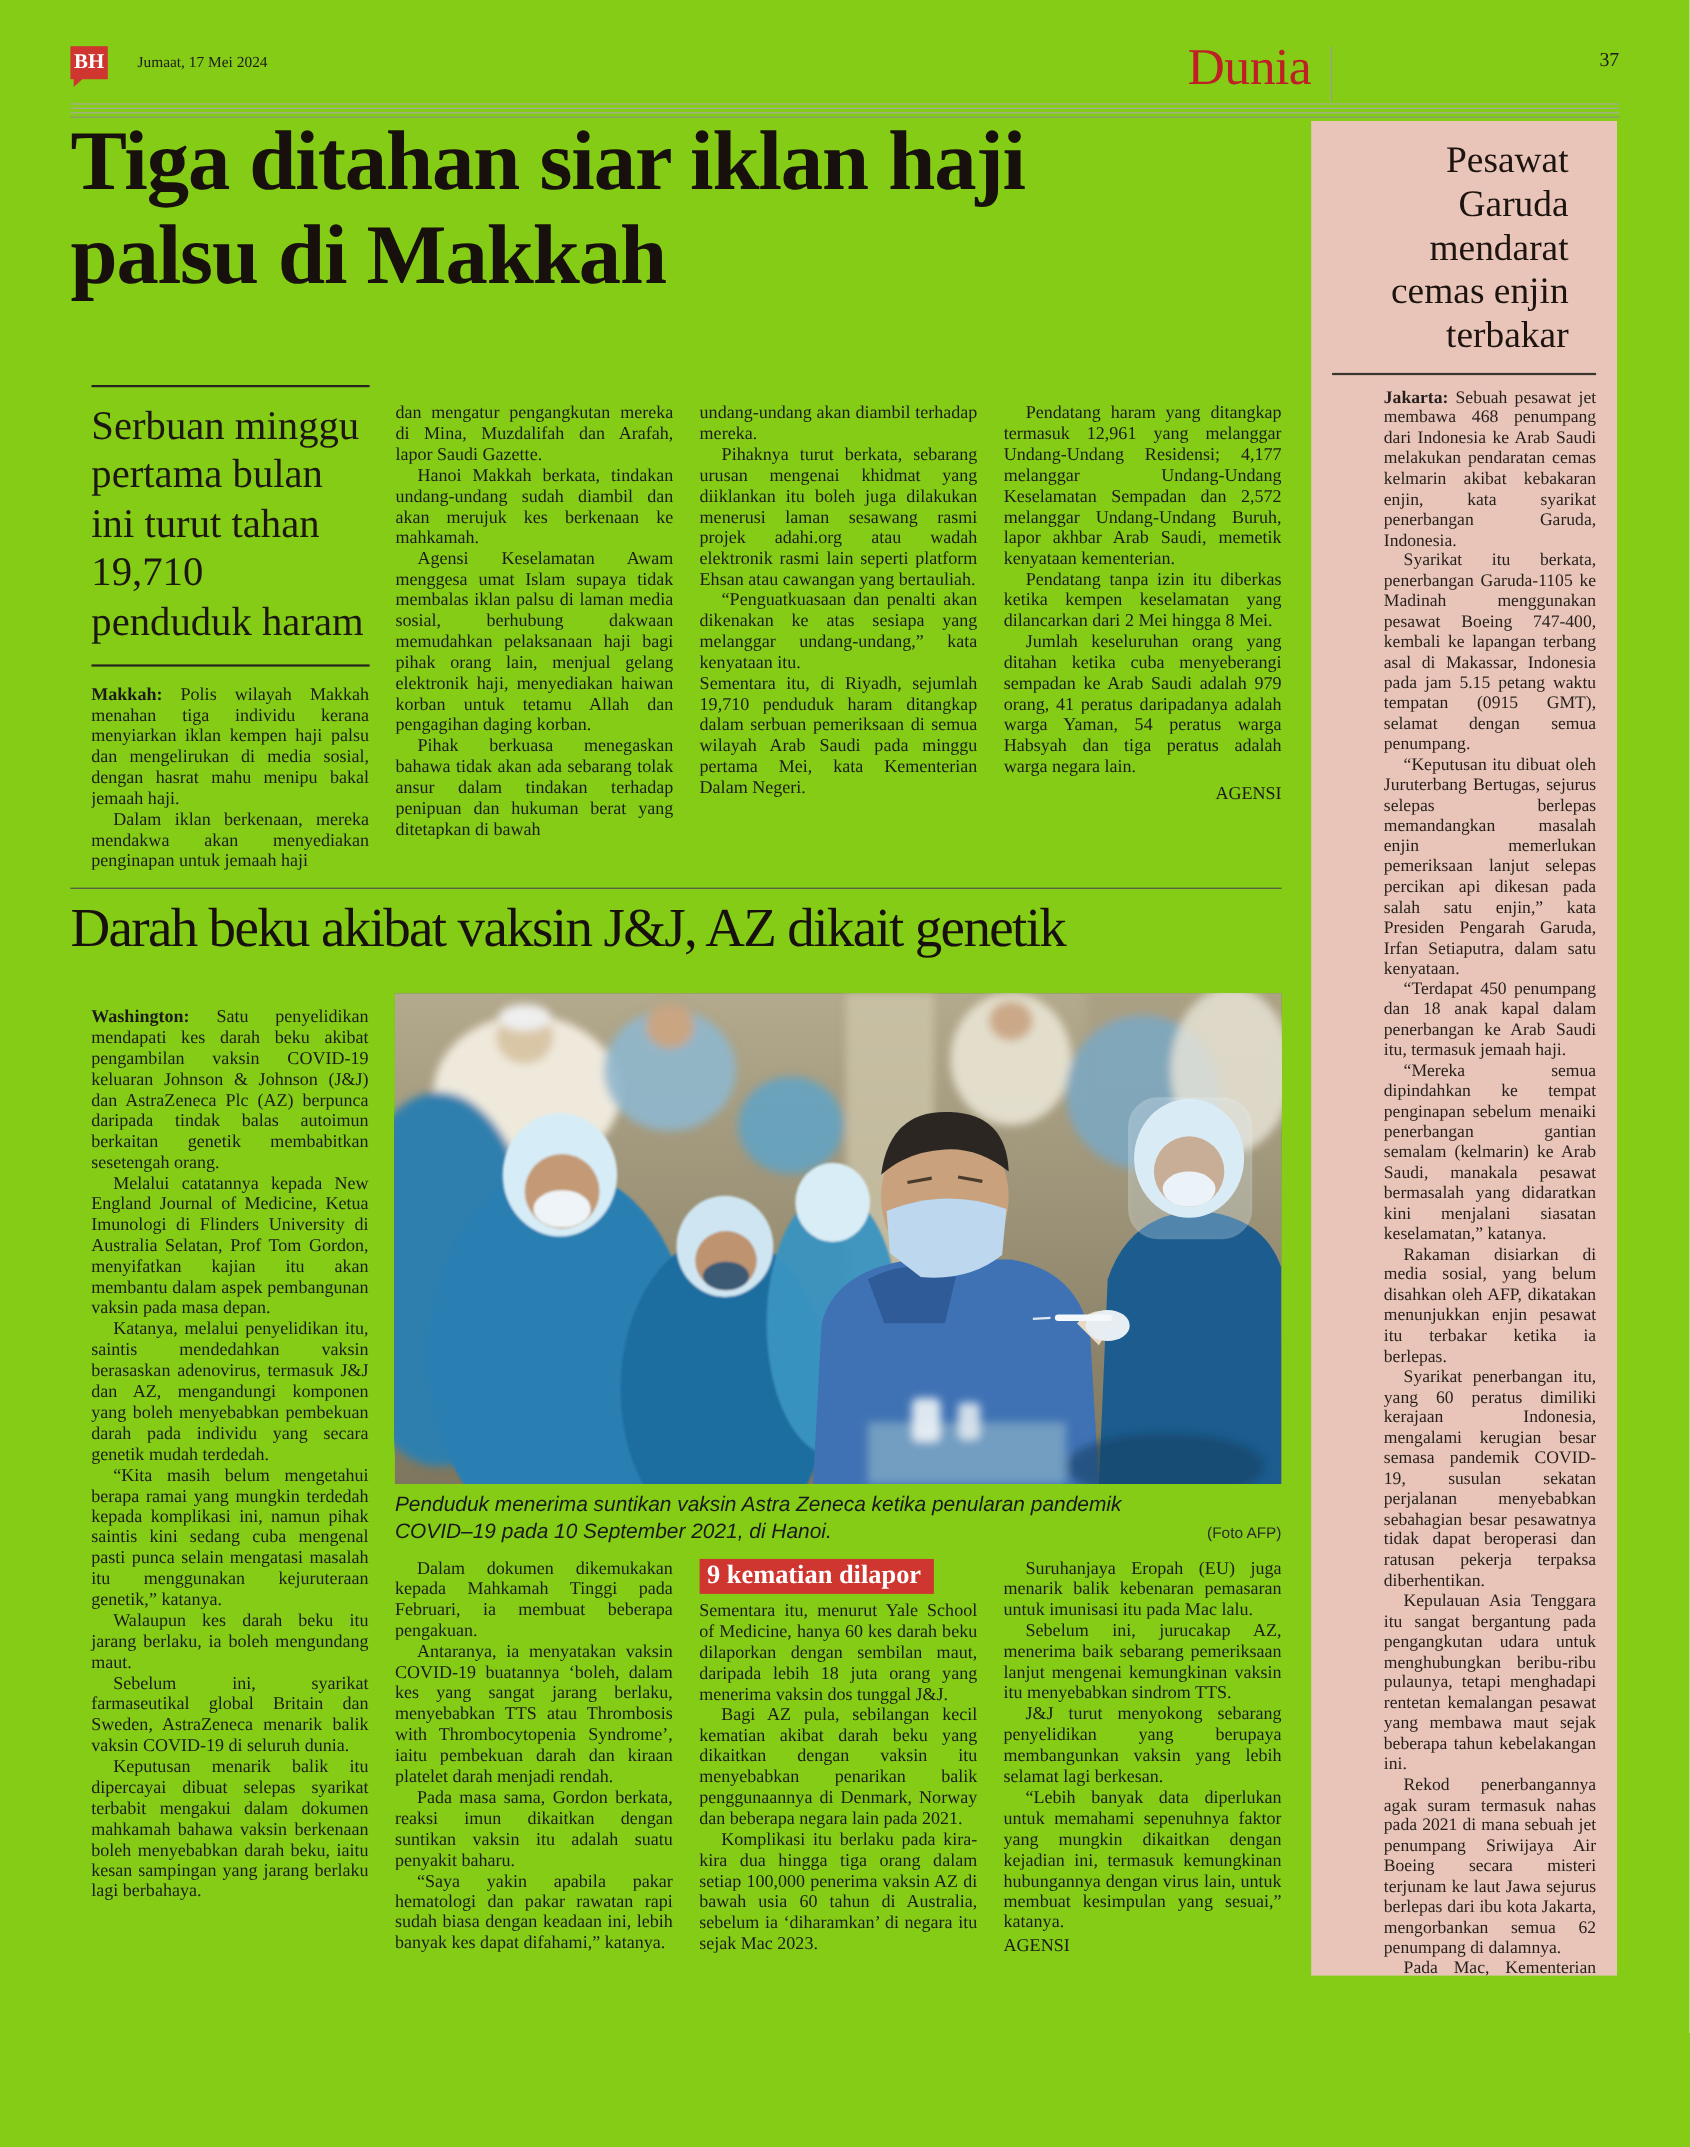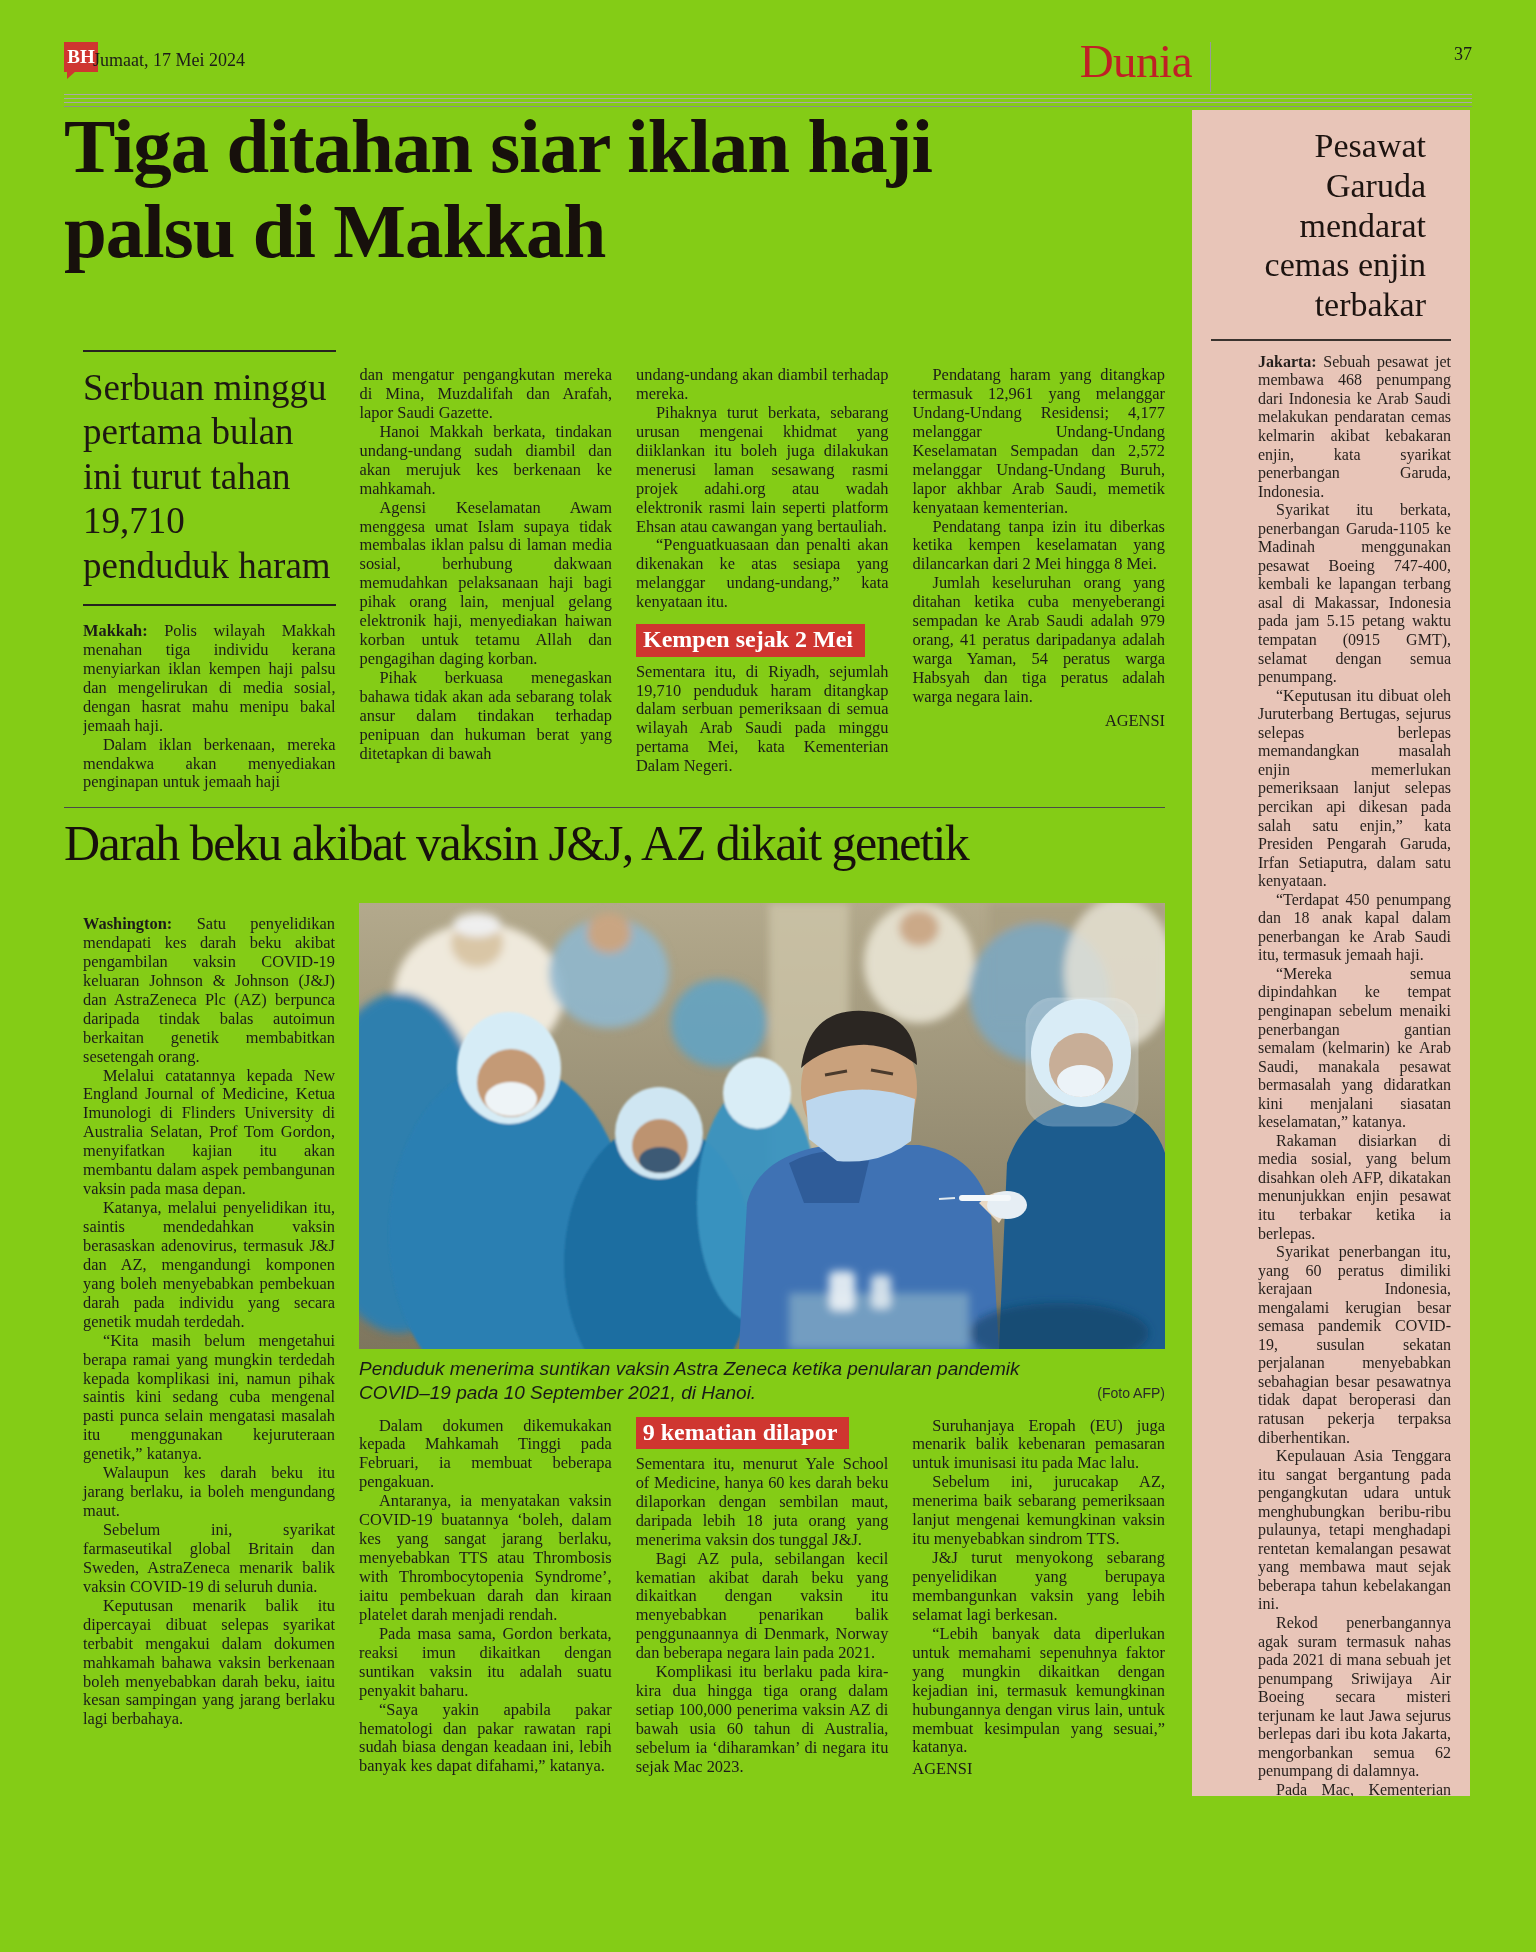--- a/index.html
+++ b/index.html
@@ -12,21 +12,21 @@
   html,body{background:#e9e9e9;}
   .page{
     position:relative;width:1536px;height:1952px;background:#84cc16;
     font-family:"Liberation Serif",serif;color:var(--ink);margin:0 auto;overflow:hidden;
   }
   
   .bh-logo{position:absolute;left:64px;top:42px;width:34px;height:30px;background:var(--accent-red);
     color:#fff;font-weight:700;font-size:19px;display:flex;align-items:center;justify-content:center;}
   .bh-logo::after{content:"";position:absolute;left:3px;bottom:-7px;width:0;height:0;
     border-top:8px solid var(--accent-red);border-right:9px solid transparent;}
-  .hdr-date{position:absolute;left:93px;top:50px;font-size:18px;}
+  .hdr-date{position:absolute;left:125px;top:50px;font-size:14px;}
   .hdr-section{position:absolute;left:1000px;top:34px;width:192px;text-align:right;
     font-size:47px;font-weight:400;color:var(--section-red);letter-spacing:-.5px;}
   .hdr-vline{position:absolute;left:1210px;top:42px;width:1px;height:50px;background:#9a9a9a;}
   .hdr-page{position:absolute;left:1426px;top:44px;width:46px;text-align:right;font-size:18px;}
   .hdr-rules{position:absolute;left:64px;top:94px;width:1408px;}
   .hdr-rules i{display:block;height:1px;background:#a8a8a8;margin-bottom:3px;}
   .hdr-rules i:last-child{background:#8d8d8d;}
   
   .a1-headline{position:absolute;left:64px;top:104px;width:940px;
     font-size:77px;line-height:1.1;font-weight:700;color:#17100c;letter-spacing:-1px;}
@@ -100,21 +100,20 @@
     <div class="col pt">
       <p class="bp">dan mengatur pengangkutan mereka di Mina, Muzdalifah dan Arafah, lapor Saudi Gazette.</p>
       <p class="bp">Hanoi Makkah berkata, tindakan undang-undang sudah diambil dan akan merujuk kes berkenaan ke mahkamah.</p>
       <p class="bp">Agensi Keselamatan Awam menggesa umat Islam supaya tidak membalas iklan palsu di laman media sosial, berhubung dakwaan memudahkan pelaksanaan haji bagi pihak orang lain, menjual gelang elektronik haji, menyediakan haiwan korban untuk tetamu Allah dan pengagihan daging korban.</p>
       <p class="bp">Pihak berkuasa menegaskan bahawa tidak akan ada sebarang tolak ansur dalam tindakan terhadap penipuan dan hukuman berat yang ditetapkan di bawah</p>
     </div>
     <div class="col pt">
       <p class="bp">undang-undang akan diambil terhadap mereka.</p>
       <p class="bp">Pihaknya turut berkata, sebarang urusan mengenai khidmat yang diiklankan itu boleh juga dilakukan menerusi laman sesawang rasmi projek adahi.org atau wadah elektronik rasmi lain seperti platform Ehsan atau cawangan yang bertauliah.</p>
       <p class="bp">“Penguatkuasaan dan penalti akan dikenakan ke atas sesiapa yang melanggar undang-undang,” kata kenyataan itu.</p>
-      <div><span class="red-label">Kempen sejak 2 Mei</span></div>
       <p class="bp noind">Sementara itu, di Riyadh, sejumlah 19,710 penduduk haram ditangkap dalam serbuan pemeriksaan di semua wilayah Arab Saudi pada minggu pertama Mei, kata Kementerian Dalam Negeri.</p>
     </div>
     <div class="col pt">
       <p class="bp ind">Pendatang haram yang ditangkap termasuk 12,961 yang melanggar Undang-Undang Residensi; 4,177 melanggar Undang-Undang Keselamatan Sempadan dan 2,572 melanggar Undang-Undang Buruh, lapor akhbar Arab Saudi, memetik kenyataan kementerian.</p>
       <p class="bp">Pendatang tanpa izin itu diberkas ketika kempen keselamatan yang dilancarkan dari 2 Mei hingga 8 Mei.</p>
       <p class="bp">Jumlah keseluruhan orang yang ditahan ketika cuba menyeberangi sempadan ke Arab Saudi adalah 979 orang, 41 peratus daripadanya adalah warga Yaman, 54 peratus warga Habsyah dan tiga peratus adalah warga negara lain.</p>
       <p class="byline-r">AGENSI</p>
     </div>
   </div>
 

